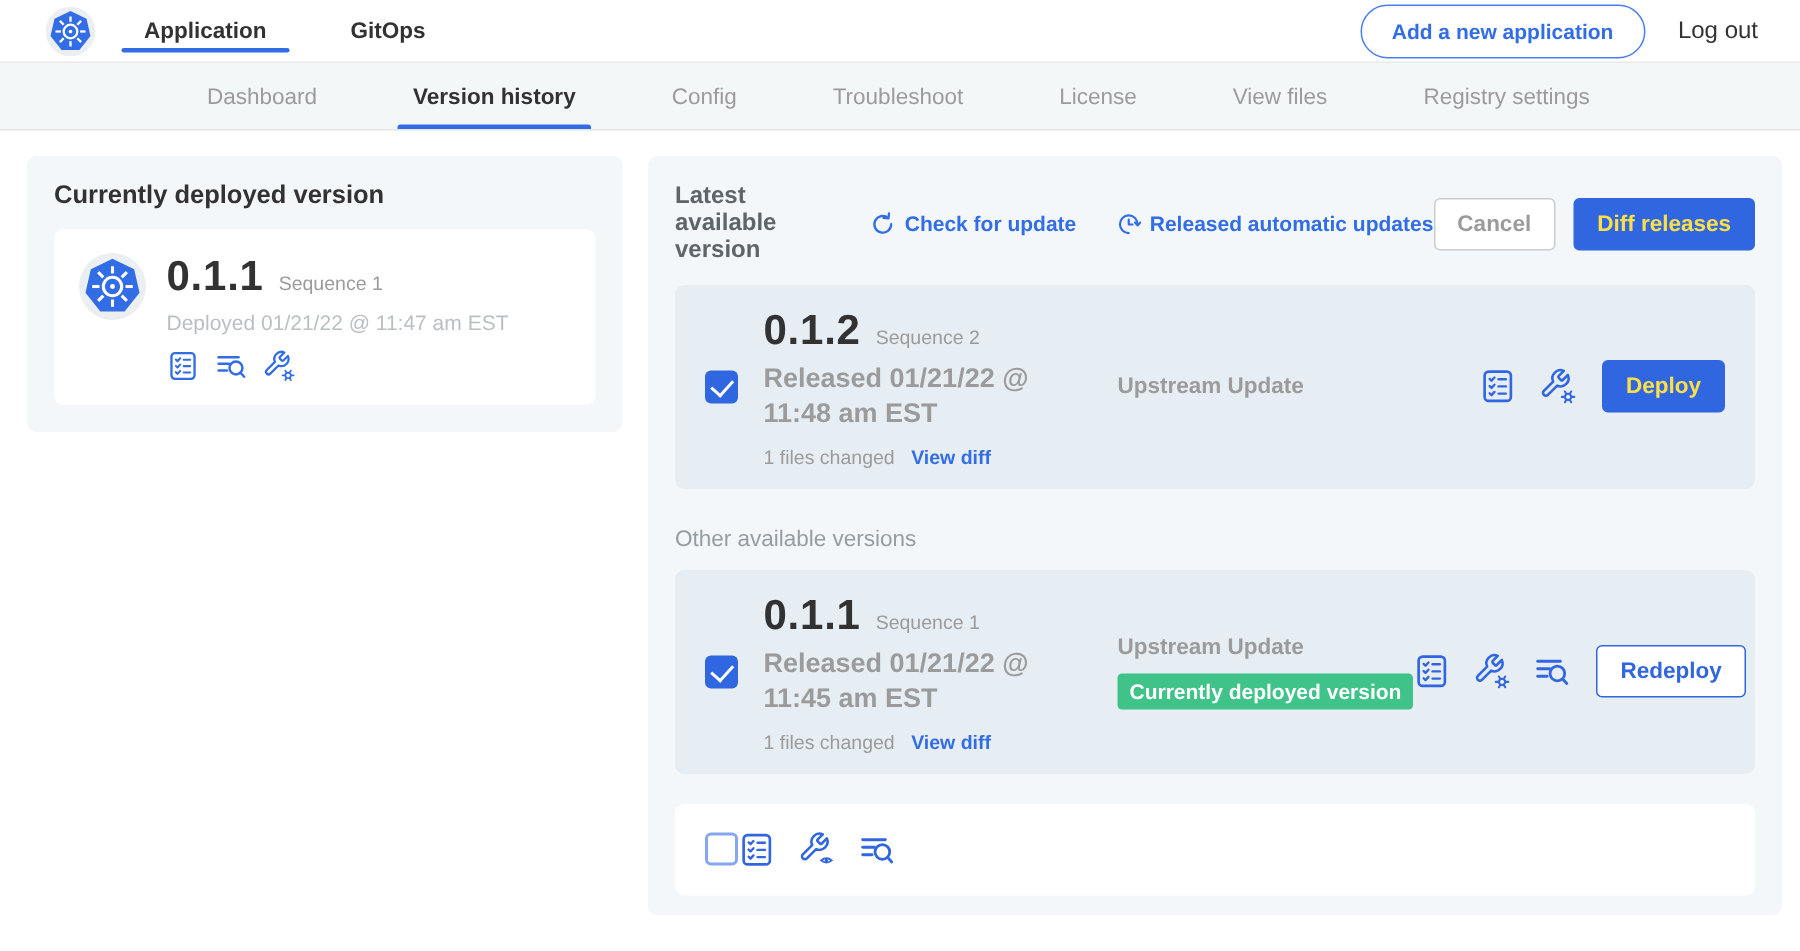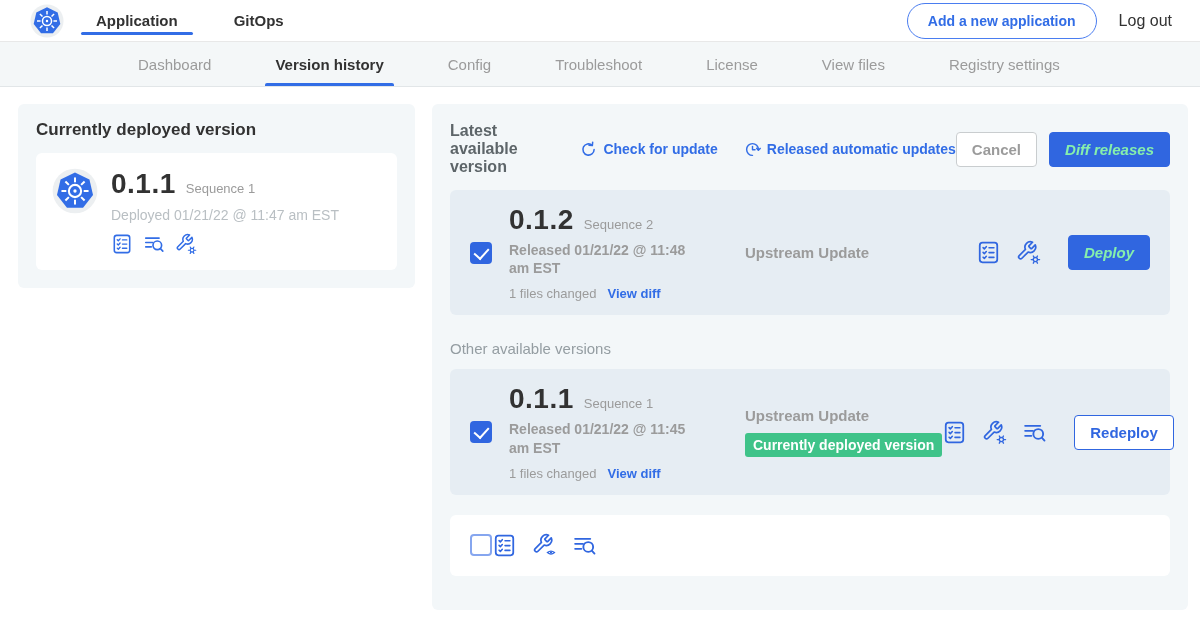--- a/index.html
+++ b/index.html
@@ -77,50 +77,50 @@
     font-size:14px; font-weight:700; cursor:pointer; white-space:nowrap;
   }
   .blue-link + .blue-link { margin-left:26px; }
   .link-icon { width:17px; height:17px; }
   .ph-spacer { flex:1; }
   .btn {
     font-family:inherit; font-size:15px; font-weight:700; border-radius:4px;
     padding:8px 15px; cursor:pointer; white-space:nowrap;
   }
   .btn-cancel { background:#fff; border:1px solid #c9cdcf; color:#9b9b9b; margin-right:12px; font-size:15px; }
-  .btn-primary { background:#3066e0; border:1px solid #3066e0; color:#86efac;font-style:italic; }
+  .btn-primary { background:#3066e0; border:1px solid #3066e0; color:#fde047; }
   .btn-outline { background:#fff; border:1px solid #3066e0; color:#3066e0; }
 
   .version-row {
     display:flex; align-items:center; border-radius:6px; padding:14px 20px;
   }
   .row-selected { background:#e6edf3; margin-top:14px; }
   .row-plain { background:#ffffff; }
   .checkbox { width:22px; height:22px; border-radius:4px; flex:0 0 auto; cursor:pointer; position:relative; }
   .checkbox.checked { background:#3066e0; }
   .checkbox.checked::after {
     content:""; position:absolute; left:7px; top:3px; width:7px; height:12px;
     border:solid #fff; border-width:0 2.4px 2.4px 0; transform:rotate(42deg);
   }
   .checkbox.unchecked { background:#fff; border:2px solid #86a6ef; }
   .ver-col { width:206px; margin-left:17px; flex:0 0 auto; }
-  .released { font-size:14px; font-weight:700; color:#9b9b9b; line-height:1.3; margin-top:5px; max-width:196px; }
+  .released { font-size:18px; font-weight:700; color:#9b9b9b; line-height:1.3; margin-top:5px; max-width:196px; }
   .files-line { display:flex; align-items:center; margin-top:9px; font-size:13px; color:#9b9b9b; }
   .view-diff { color:#326de6; font-weight:700; margin-left:11px; cursor:pointer; }
   .src-col { flex:1; padding-left:30px; }
   .src-label { font-size:15px; font-weight:700; color:#9b9b9b; }
   .badge {
     display:inline-block; margin-top:9px; font-size:14px; font-weight:700; color:#fff;
     padding:4px 8px; border-radius:3px; white-space:nowrap;
   }
   .badge-green { background:#3fc389; }
   .badge-gray { background:#b4c2cc; }
   .act-col { display:flex; align-items:center; gap:15px; }
   .row-icon { width:25px; height:25px; color:#3066e0; cursor:pointer; flex:0 0 auto; }
-  .act-col .btn { margin-left:12px; }
+  .act-col .btn { margin-left:2px; }
   .other-label { font-size:15px; color:#949da2; margin:25px 0 0; }
   .hidden-defs { position:absolute; width:0; height:0; overflow:hidden; }
 </style>
 </head>
 <body>
 
 <svg class="hidden-defs" xmlns="http://www.w3.org/2000/svg">
   <defs>
     <symbol id="sym-k8s" viewBox="0 0 36 36">
       <circle cx="18" cy="18" r="17.5" fill="#eceff1"></circle>

